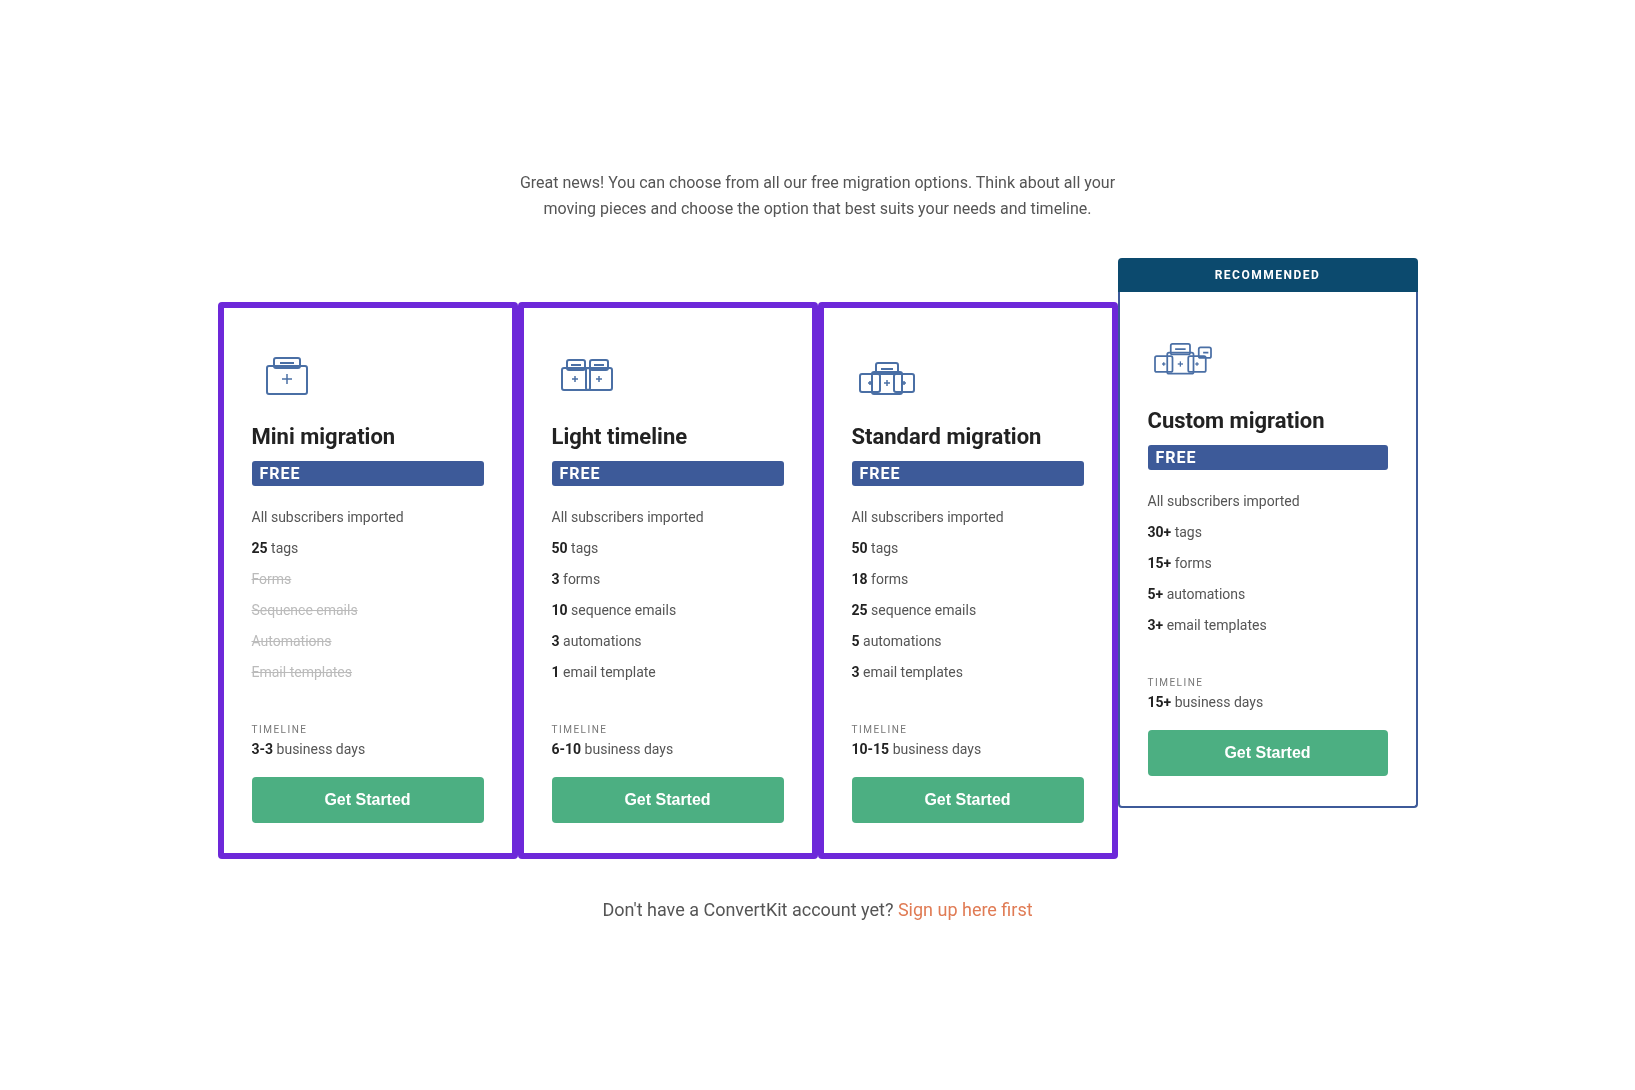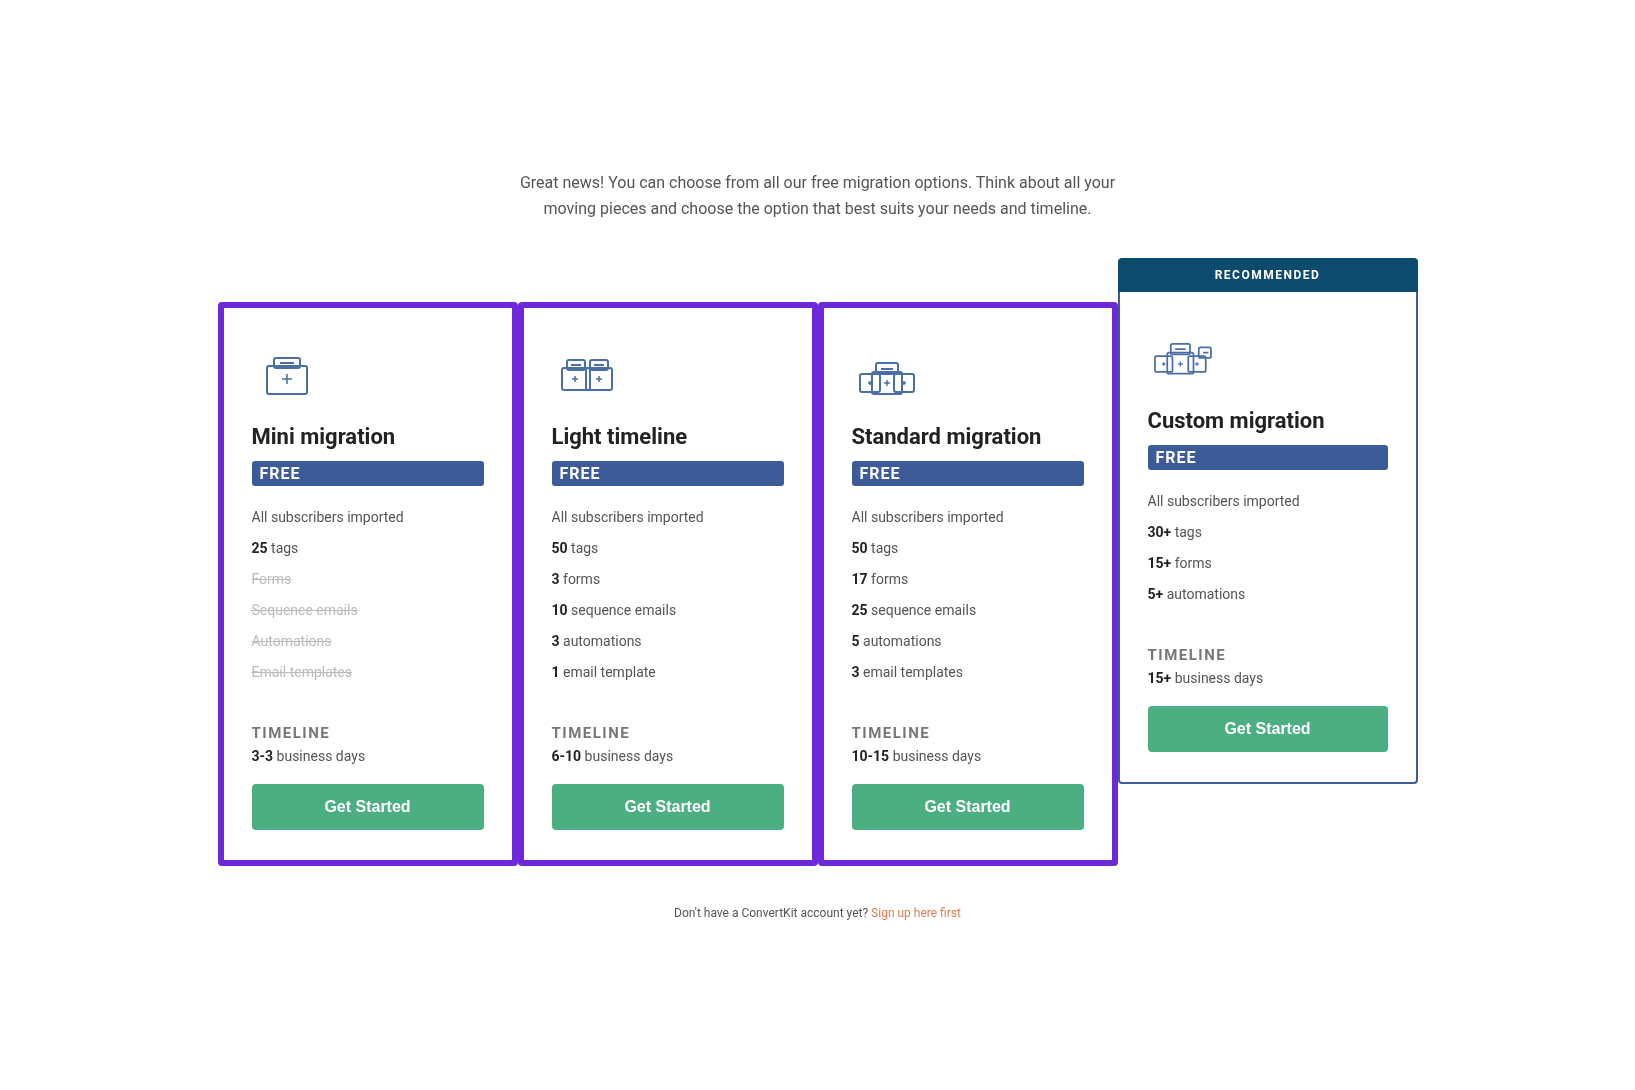--- a/index.html
+++ b/index.html
@@ -126,22 +126,22 @@
       color: #222;
       font-weight: 700;
     }
 
     .timeline-section {
       margin-top: 16px;
       margin-bottom: 20px;
     }
 
     .timeline-label {
-      font-size: 15px;
-      font-weight: 700;
+      font-size: 10px;
+      font-weight: 400;
       letter-spacing: 1.5px;
       color: #777;
       text-transform: uppercase;
       margin-bottom: 6px;
     }
 
     .timeline-value {
       font-size: 14px;
       color: #555;
     }
@@ -161,21 +161,21 @@
       padding: 14px;
       font-size: 16px;
       font-weight: 600;
       cursor: pointer;
       text-align: center;
       margin-top: auto;
     }
 
     .footer-text {
       margin-top: 40px;
-      font-size: 12px;
+      font-size: 18px;
       color: #555;
       text-align: center;
     }
 
     .footer-text a {
       color: #e07b54;
       text-decoration: none;
     }
   </style>
 </head>
@@ -263,21 +263,21 @@
           <line x1="16" y1="45" x2="20" y2="45" stroke="#4a6fa5" stroke-width="1.5"></line>
           <line x1="52" y1="43" x2="52" y2="47" stroke="#4a6fa5" stroke-width="1.5"></line>
           <line x1="50" y1="45" x2="54" y2="45" stroke="#4a6fa5" stroke-width="1.5"></line>
         </svg>
       </div>
       <h2 class="card-title">Standard migration</h2>
       <span class="free-badge">FREE</span>
       <ul class="feature-list">
         <li>All subscribers imported</li>
         <li><strong>50</strong> tags</li>
-        <li><strong>17</strong> forms</li>
+        <li><strong>18</strong> forms</li>
         <li><strong>25</strong> sequence emails</li>
         <li><strong>5</strong> automations</li>
         <li><strong>3</strong> email templates</li>
       </ul>
       <div class="timeline-section">
         <div class="timeline-label">TIMELINE</div>
         <div class="timeline-value"><strong>10-15</strong> business days</div>
       </div>
       <button class="get-started-btn">Get Started</button>
     </div>
@@ -303,20 +303,21 @@
           <line x1="54" y1="43" x2="58" y2="43" stroke="#4a6fa5" stroke-width="1.5"></line>
         </svg>
       </div>
       <h2 class="card-title">Custom migration</h2>
       <span class="free-badge">FREE</span>
       <ul class="feature-list">
         <li>All subscribers imported</li>
         <li><strong>30+</strong> tags</li>
         <li><strong>15+</strong> forms</li>
         <li><strong>5+</strong> automations</li>
+        <li><strong>3+</strong> email templates</li>
       </ul>
       <div class="timeline-section">
         <div class="timeline-label">TIMELINE</div>
         <div class="timeline-value"><strong>15+</strong> business days</div>
       </div>
       <button class="get-started-btn">Get Started</button>
     </div>
   </div>
 </div>
 

